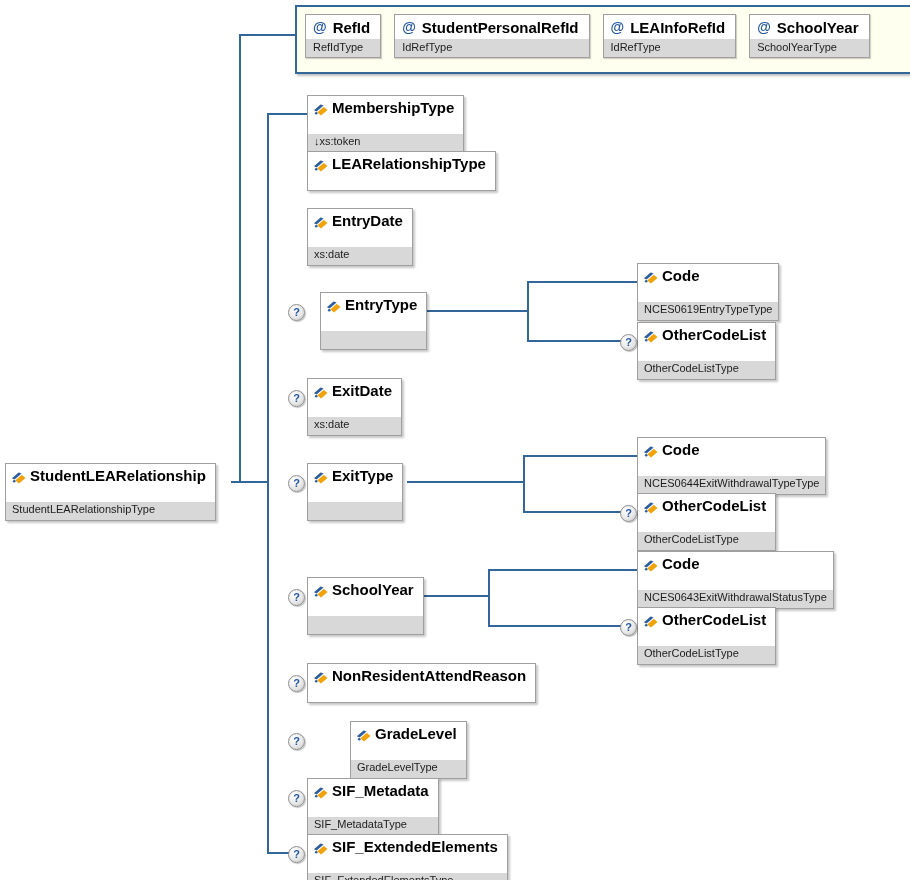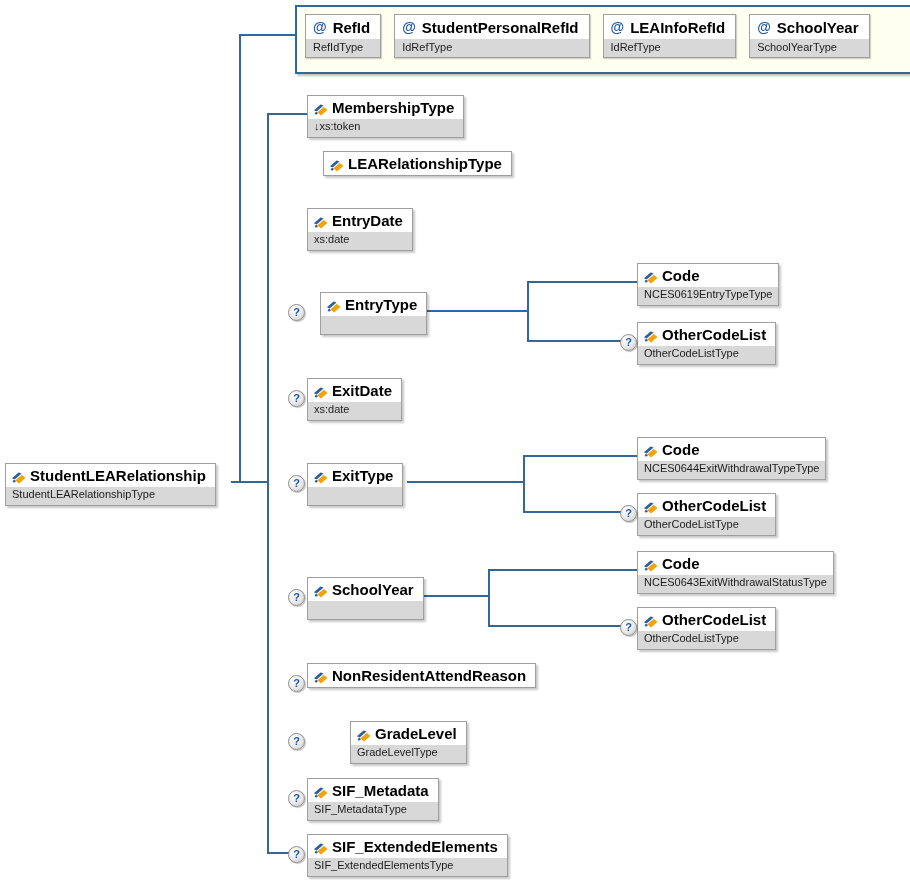--- a/index.html
+++ b/index.html
@@ -9,21 +9,21 @@
   }
   
   .conn{position:absolute;background:#336699;}
   
   .ebox{
     position:absolute;border:1px solid #9f9f9f;background:#ffffff;
     box-shadow:2px 2px 2px rgba(0,0,0,0.22);white-space:nowrap;
   }
   .ename{
     display:flex;align-items:center;gap:4px;
-    padding:3px 9px 2px 6px;font-size:15px;font-weight:bold;color:#000;
+    padding:3px 9px 17px 6px;font-size:15px;font-weight:bold;color:#000;
     background:#ffffff;line-height:18px;
   }
   .etype{
     min-height:15px;font-size:11px;color:#1c1c1c;background:#d8d8d8;
     padding:1px 6px 2px 6px;line-height:13px;
   }
   .el-icon{display:inline-block;width:14px;height:12px;flex:0 0 auto;}
   
   .opt{
     position:absolute;width:15px;height:15px;border-radius:50%;
@@ -129,21 +129,21 @@
           <polygon points="7,0.5 13.5,6 7,11.5 0.5,6" fill="#F0A30A"></polygon>
           <line x1="1" y1="9" x2="10.5" y2="1" stroke="#ffffff" stroke-width="1.8"></line>
           <path d="M0,6.2 L6.6,0.4 L9.6,1.6 L2.6,7.6 Z" fill="#2B5FA6"></path>
           <circle cx="2.2" cy="9.3" r="1.3" fill="#2B5FA6"></circle>
         </svg></span>
     <span>MembershipType</span>
   </div>
   <div class="etype">↓xs:token</div>
 </div>
 
-<div class="ebox" style="left:323px;top:151px;">
+<div class="ebox" style="left:307px;top:151px;">
   <div class="ename">
     <span class="el-icon"><svg width="14" height="12" viewBox="0 0 14 12">
           <polygon points="7,0.5 13.5,6 7,11.5 0.5,6" fill="#F0A30A"></polygon>
           <line x1="1" y1="9" x2="10.5" y2="1" stroke="#ffffff" stroke-width="1.8"></line>
           <path d="M0,6.2 L6.6,0.4 L9.6,1.6 L2.6,7.6 Z" fill="#2B5FA6"></path>
           <circle cx="2.2" cy="9.3" r="1.3" fill="#2B5FA6"></circle>
         </svg></span>
     <span>LEARelationshipType</span>
   </div>
 </div>

